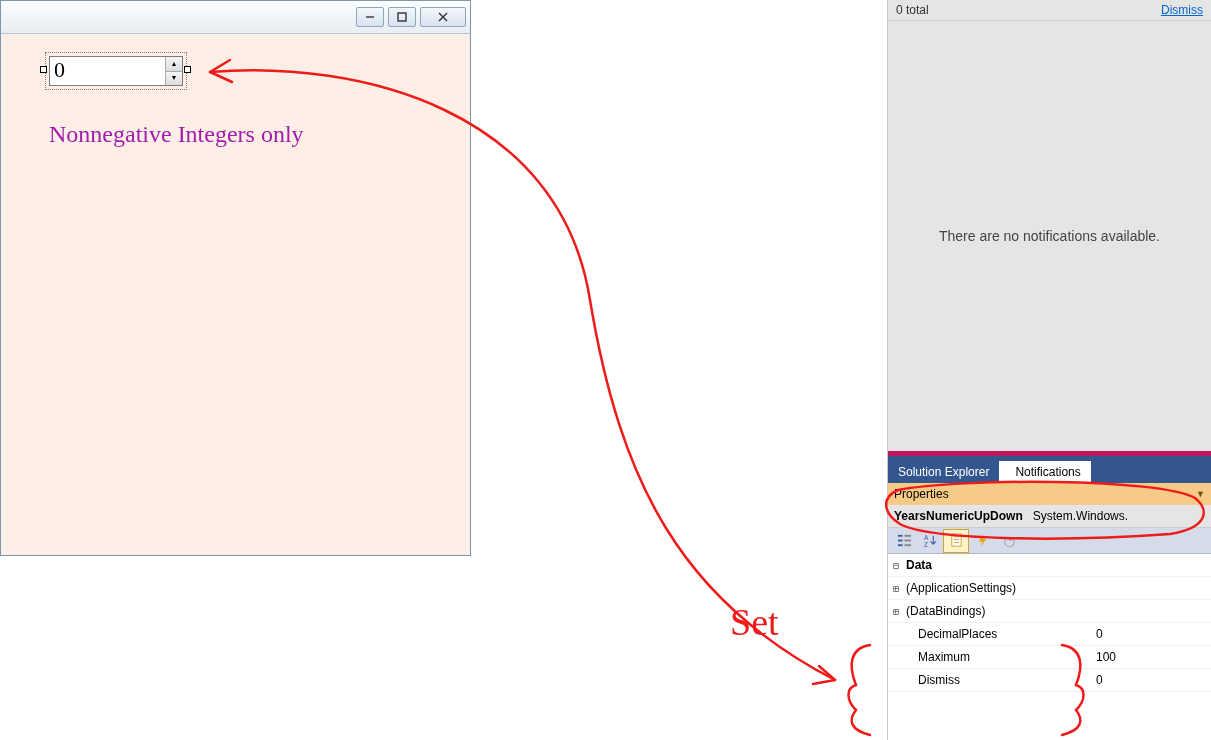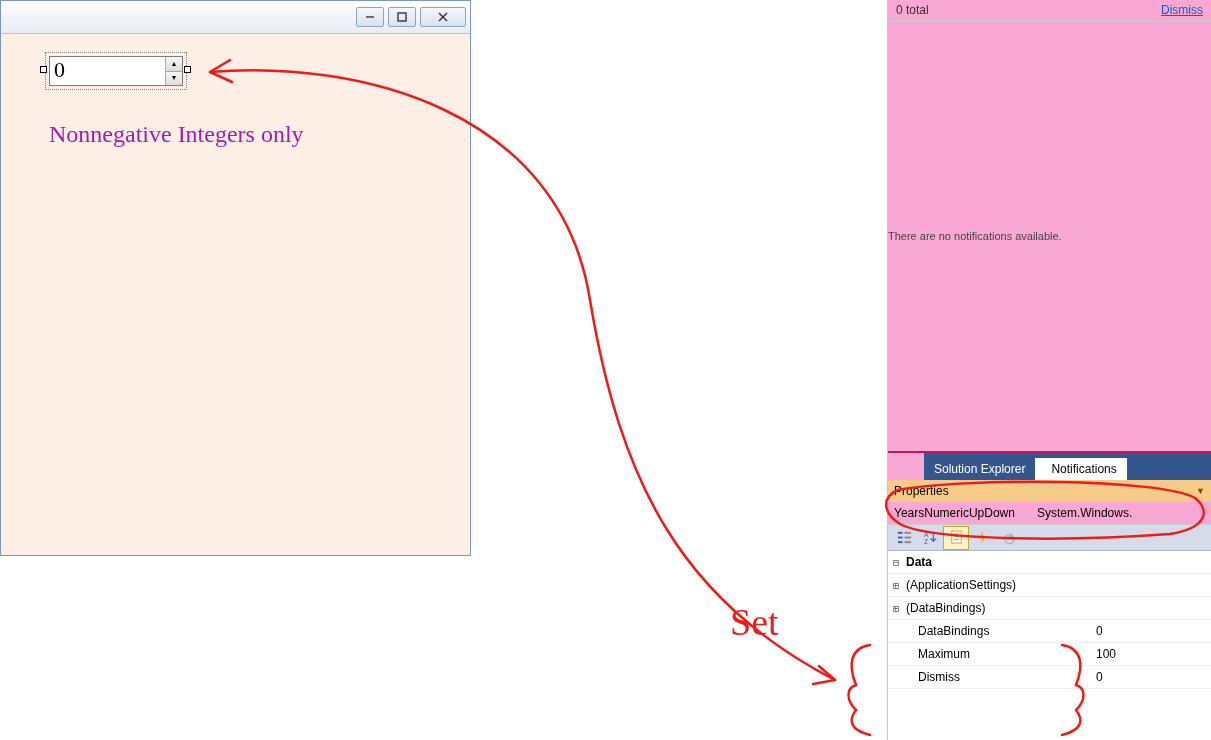--- a/index.html
+++ b/index.html
@@ -101,21 +101,21 @@
     font-size:24px;
     color:#a21caf;
   }
 
   
   .right-panes {
     position:absolute;
     right:0; top:0;
     width:323px; height:740px;
     border-left:1px solid #c3c6cc;
-    background:#f9a8d4;
+    background:#e5e5e5;
     display:flex;
     flex-direction:column;
   }
   .notif-top {
     height:20px;
     border-bottom:1px solid #ccc;
     display:flex;
     align-items:center;
     padding:0 8px;
     font-size:12px;
@@ -123,32 +123,31 @@
   }
   .notif-top .dismiss {
     margin-left:auto;
     color:#0066cc;
     text-decoration:underline;
   }
   .notif-body {
     flex:0 0 430px;
     display:flex;
     align-items:center;
-    justify-content:flex-start;
+    justify-content:center;
     color:#444;
-    font-size:11px;
-    border-bottom:2px solid #be185d;
+    font-size:14px;
+    border-bottom:5px solid #be185d;
   }
   .tabstrip {
     height:27px;
     background:#34568f;
     display:flex;
     align-items:flex-end;
     font-size:12px;
-    margin-left:36px;
   }
   .tabstrip .tab{
     padding:4px 10px;
     background:#34568f;
     color:#fff;
   }
   .tabstrip .tab.active{
     background:#fff;
     color:#000;
     padding-left:16px;
@@ -164,21 +163,21 @@
   .prop-header .dd { margin-left:auto;font-size:9px;color:#6a5215;}
   .prop-object {
     height:22px;
     border-bottom:1px solid #ccc;
     display:flex; align-items:center;
     padding:0 6px;
     font-size:12px;
     white-space:nowrap;
     overflow:hidden;
   }
-  .prop-object b{font-weight:normal; margin-right:22px;}
+  .prop-object b{font-weight:bold; margin-right:10px;}
   .prop-toolbar {
     height:25px;
     background:#d6dbe9;
     border-bottom:1px solid #b0b7c7;
     display:flex;
     align-items:center;
     padding:0 3px;
     gap:0;
   }
   .ptbtn {
@@ -339,21 +338,21 @@
       <div class="pname">(ApplicationSettings)</div>
       <div class="pval"></div>
     </div>
     <div class="prow child">
       <div class="exp">⊞</div>
       <div class="pname">(DataBindings)</div>
       <div class="pval"></div>
     </div>
     <div class="prow indent">
       <div class="exp">.</div>
-      <div class="pname">DataBindings</div>
+      <div class="pname">DecimalPlaces</div>
       <div class="pval">0</div>
     </div>
     <div class="prow indent">
       <div class="exp">.</div>
       <div class="pname">Maximum</div>
       <div class="pval">100</div>
     </div>
     <div class="prow indent">
       <div class="exp">.</div>
       <div class="pname">Dismiss</div>

